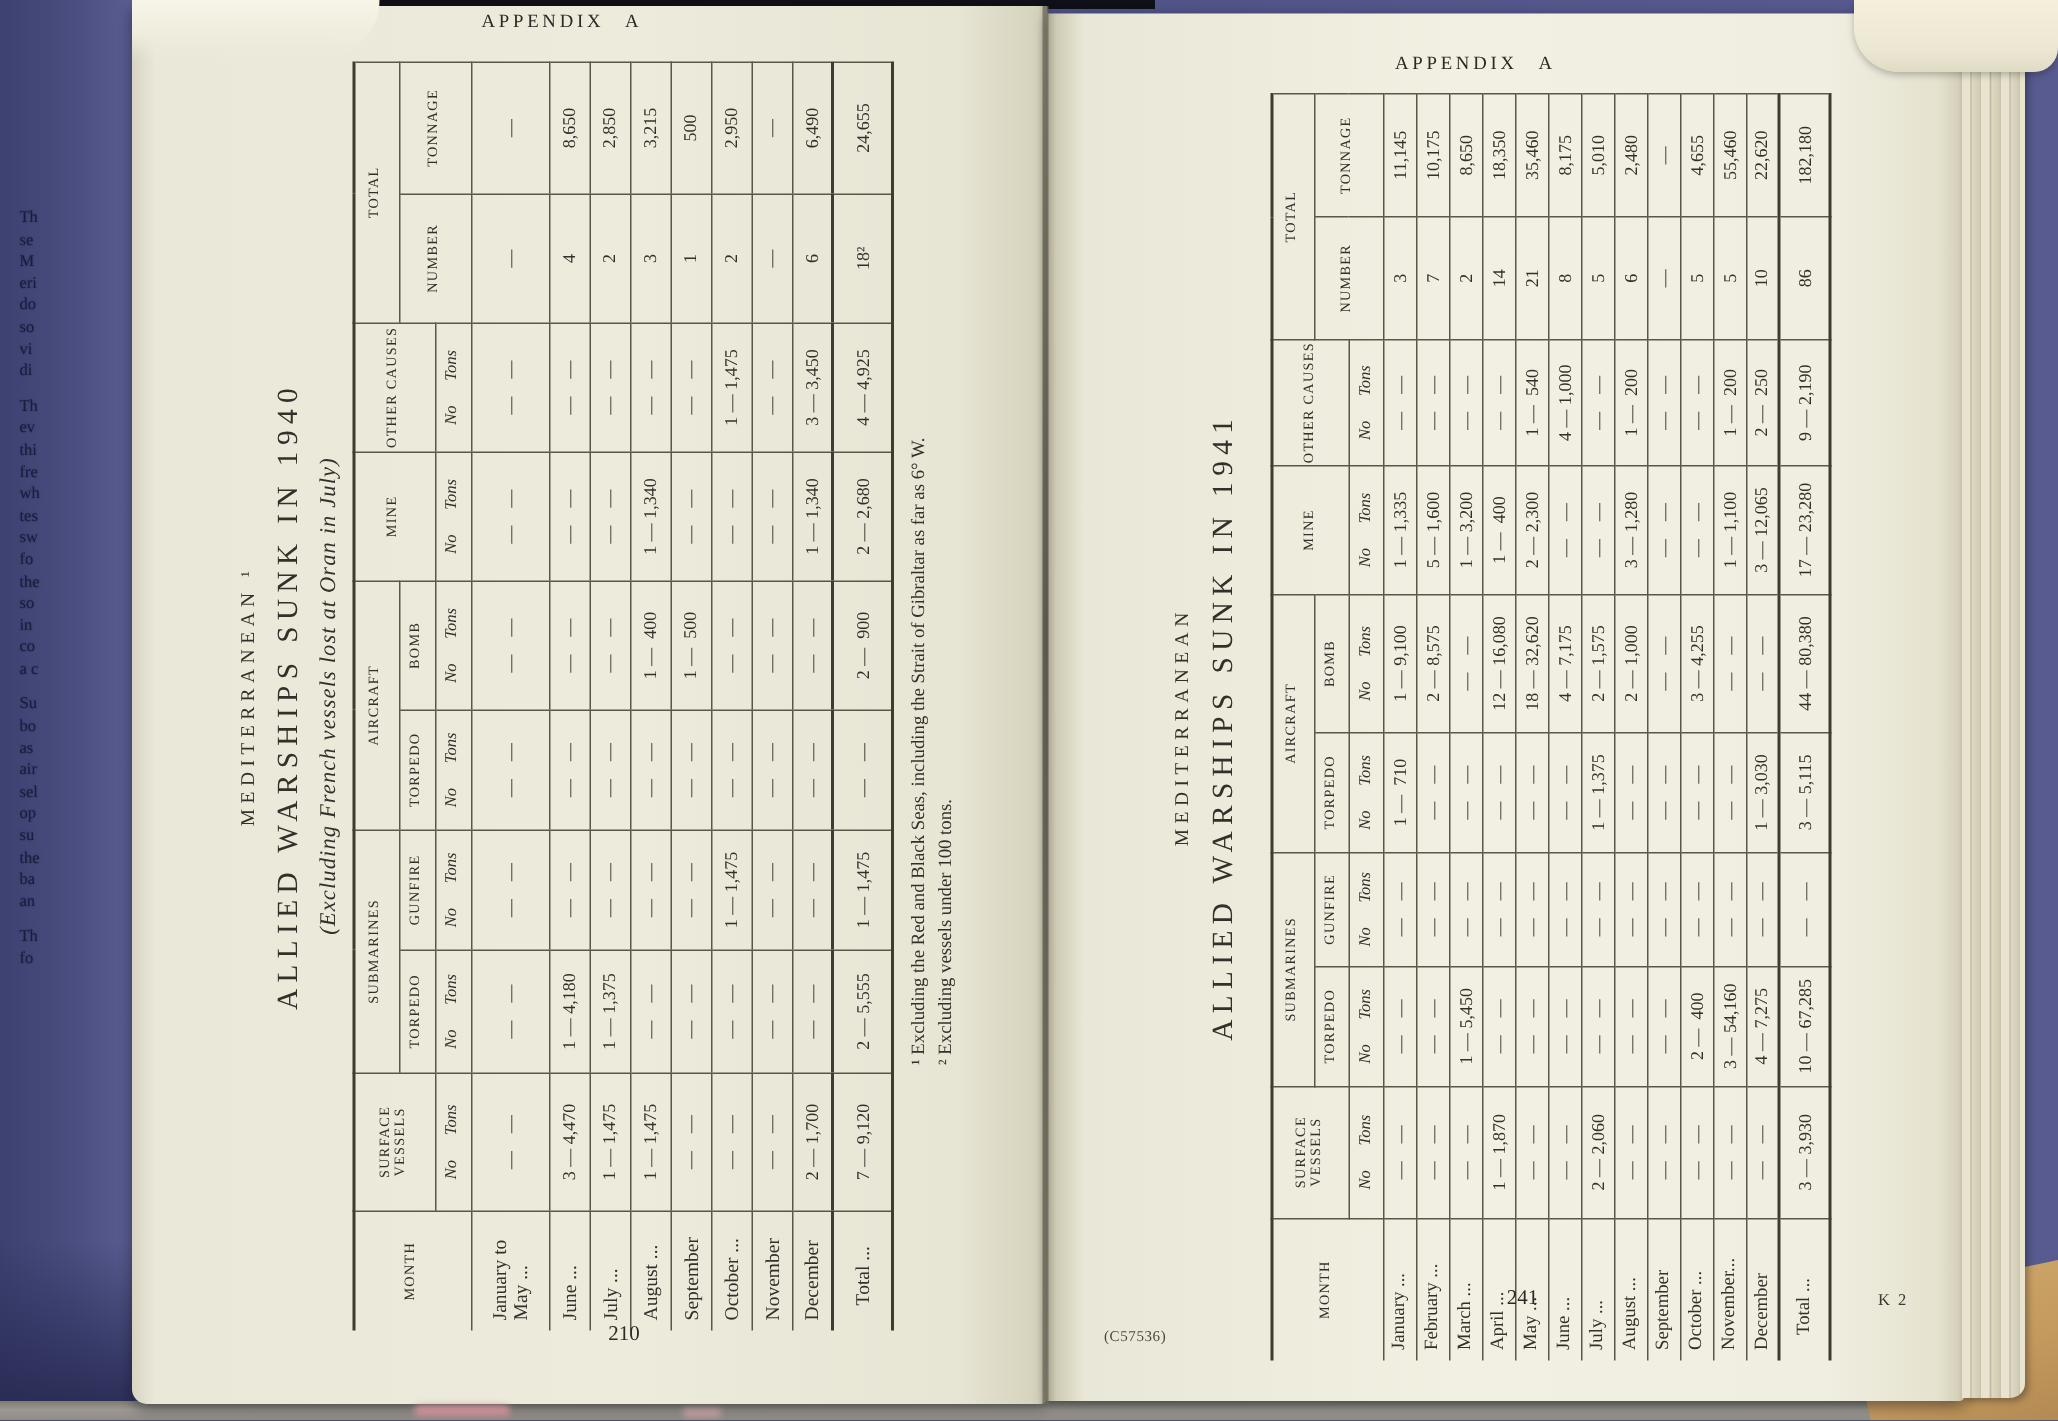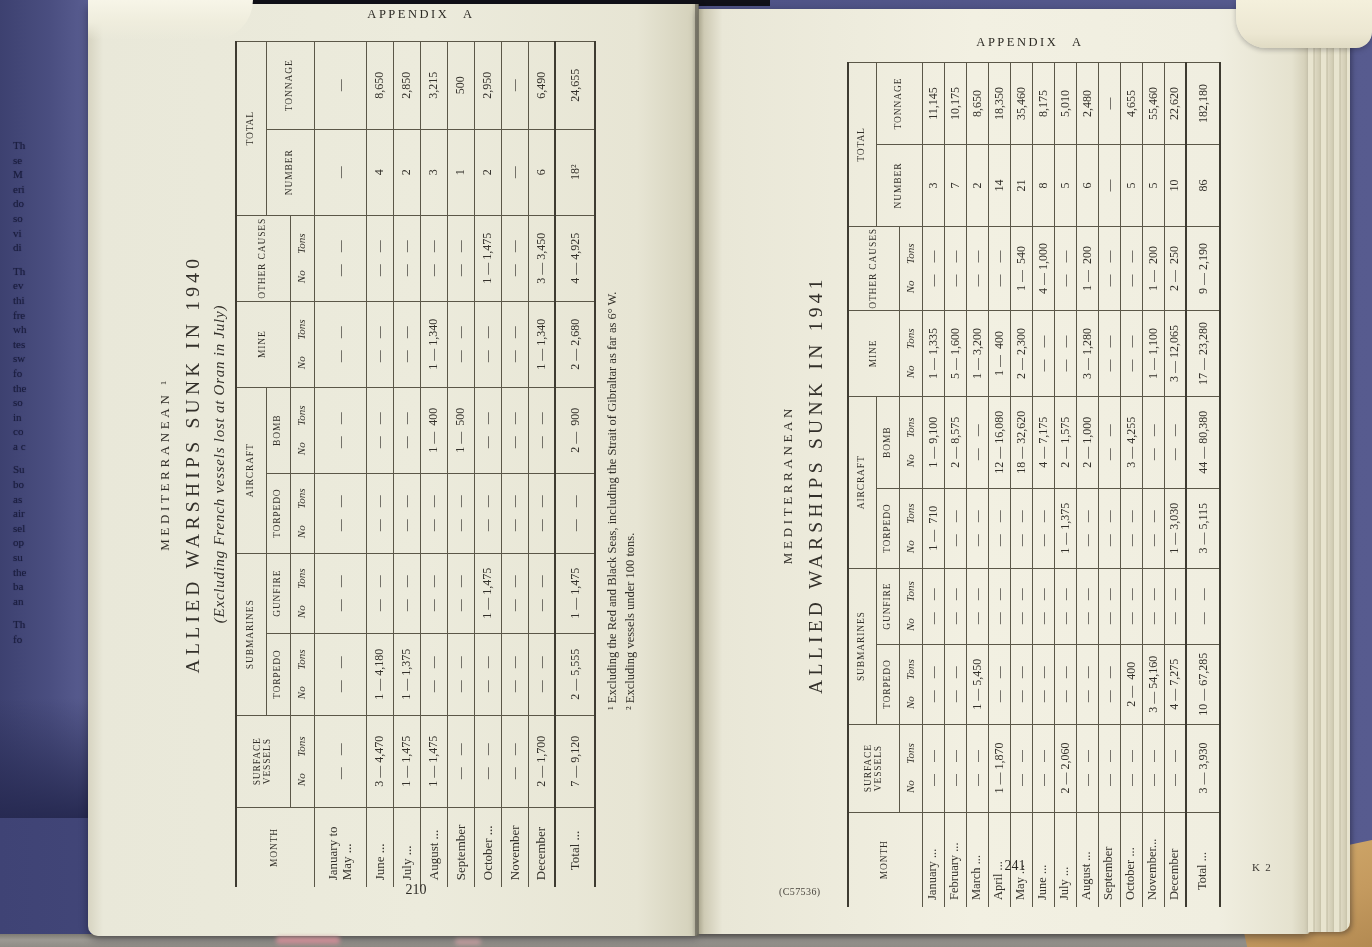--- a/index.html
+++ b/index.html
@@ -21,21 +21,21 @@
     background: linear-gradient(90deg, #3f4375 0%, #4c5083 35%, #575b8f 100%);
   }
   .corner-black {
     position: absolute; left: 0; top: 0; width: 110px; height: 100px;
     background: radial-gradient(ellipse at 15% 10%, #060609 45%, rgba(6,6,9,0) 72%);
   }
   .top-strip {
     position: absolute; left: 0; top: 0; width: 770px; height: 6px; background: #101018;
   }
   .flap {
-    position: absolute; left: 0; top: 0; width: 90px; height: 818px;
+    position: absolute; left: 0; top: 0; width: 90px; height: 947px;
     background: linear-gradient(90deg, #3d4170 0%, #4a4e80 55%, #5a5e92 100%);
   }
   .flap::after {
     content: ""; position: absolute; left: 0; bottom: 0; width: 100%; height: 120px;
     background: linear-gradient(180deg, rgba(40,43,82,0) 0%, #272a52 100%);
   }
   .flap-text {
     position: absolute; left: 13px; top: 138px;
     font-size: 11px; line-height: 14.6px; color: #1a1d3e;
     text-shadow: 0 0 1px rgba(26,29,62,.6); width: 70px;
@@ -142,28 +142,28 @@
   #right-table-mount thead tr:nth-child(3) { height: 23px; }
   #right-table-mount tbody tr { height: 22px; }
   #right-table-mount tbody tr.row-total { height: 34px; }
   #right-table-mount .cell-month { font-size: 12.5px; }
 
   .footnotes { margin-top: 9px; padding-left: 178px; font-size: 12.5px; color: var(--ink); }
   .footnotes div { margin-bottom: 3px; }
 
   .running-head {
     position: absolute; font-size: 12.5px; letter-spacing: .2em; word-spacing: 9px;
-    color: #2c2a24; text-align: center; width: 200px;
+    color: #2c2a24; width: 200px;
   }
   .rh-left  { left: 321px; top: 7px; }
   .rh-right { left: 930px; top: 35px; }
   .page-num { position: absolute; font-size: 14px; color: #2c2a24; width: 48px; text-align: center; }
   .pn-left  { left: 392px; top: 882px; }
   .pn-right { left: 991px; top: 858px; }
-  .print-code { position: absolute; left: 779px; top: 886px; font-size: 10px; color: #4a463e; letter-spacing: .04em; }
+  .print-code { position: absolute; left: 736px; top: 886px; font-size: 10px; color: #4a463e; letter-spacing: .04em; }
   .sig-mark { position: absolute; left: 1252px; top: 861px; font-size: 11px; color: #3c3933; letter-spacing: .12em; }
 </style>
 </head>
 <body>
 
 <div class="photo">
   <div class="backdrop"></div>
   <div class="corner-black"></div>
   <div class="top-strip"></div>
 

